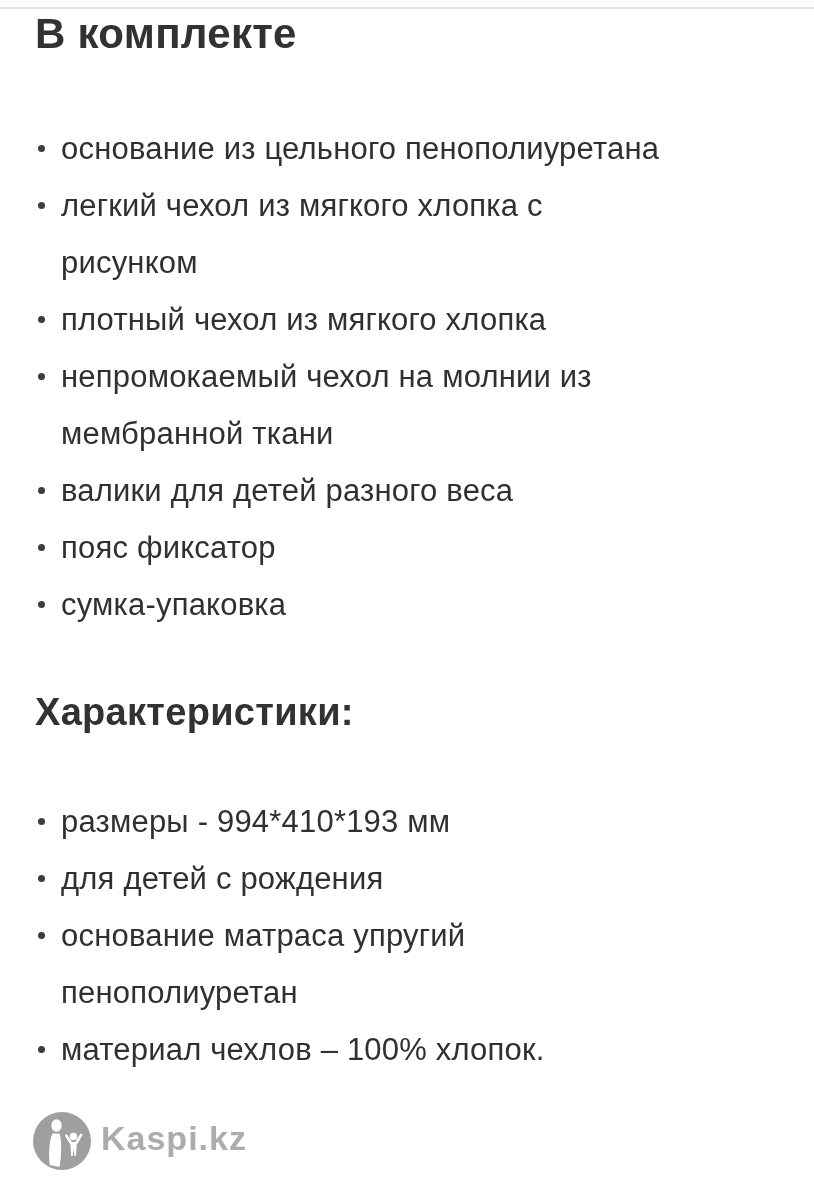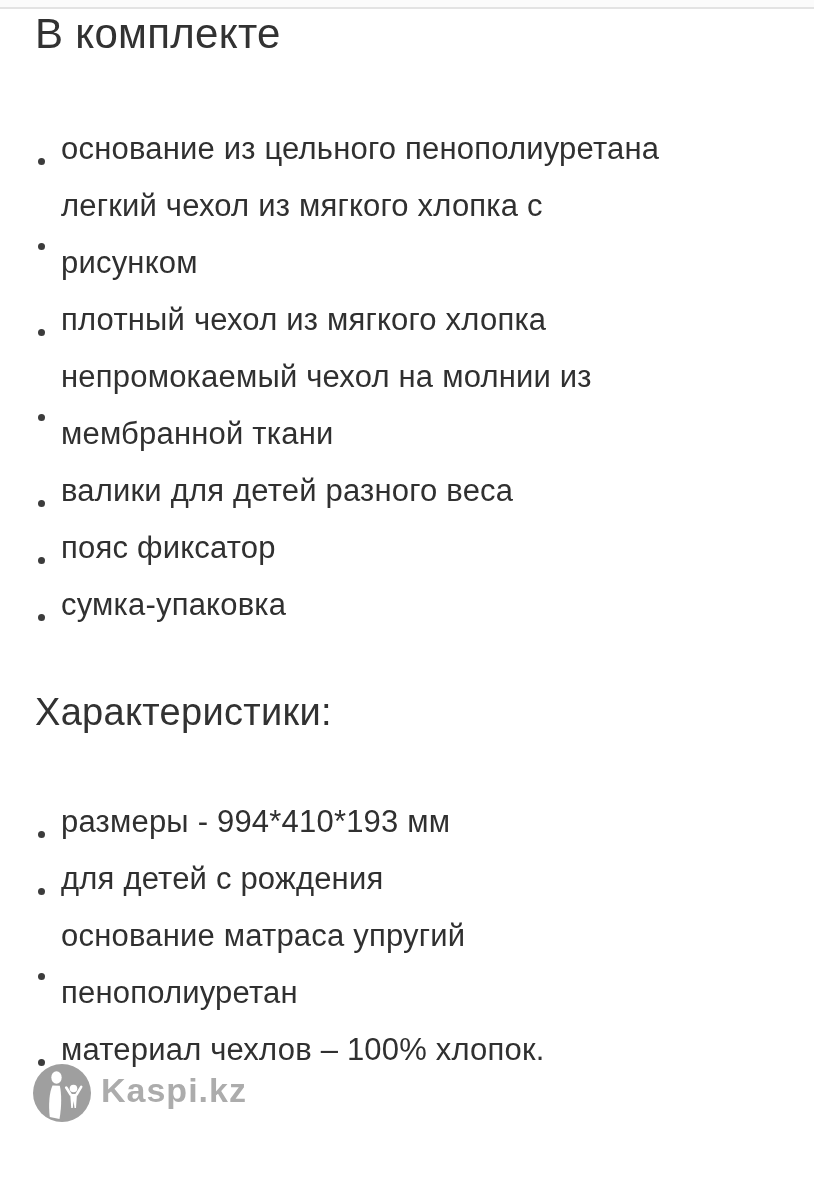--- a/index.html
+++ b/index.html
@@ -26,21 +26,21 @@
     top: 7px; left: 0; right: 0;
     height: 2px;
     background: #e3e3e3;
   }
   .content {
     position: relative;
     z-index: 2;
     padding: 0 20px 0 35px;
   }
   .section-title {
-    font-weight: 400;
+    font-weight: 700;
     margin: 0;
     color: #323232;
     letter-spacing: 0.3px;
   }
   #section-title-1 {
     font-size: 42px;
     line-height: 50px;
     padding-top: 9px;
   }
   #section-title-2 {
@@ -50,21 +50,21 @@
   }
   ul.bullet-list {
     list-style: none;
     margin: 0;
     padding: 0;
   }
   #list-1 { margin-top: 61px; }
   #list-2 { margin-top: 58px; }
   li.item {
     display: flex;
-    align-items: center;
+    align-items: flex-start;
   }
   .bullet {
     flex: none;
     width: 7px;
     height: 7px;
     border-radius: 50%;
     background: #3c3c3c;
     margin: 25px 16px 0 3px;
   }
   .item-text {
@@ -72,21 +72,21 @@
     line-height: 57px;
     letter-spacing: 0.2px;
     color: #303030;
   }
   .item-text .line {
     white-space: nowrap;
   }
   .watermark {
     position: absolute;
     left: 33px;
-    top: 1064px;
+    top: 1112px;
     z-index: 1;
     display: flex;
     align-items: center;
     opacity: 0.82;
     text-align: right;
   }
   .watermark-logo {
     width: 58px;
     height: 58px;
     flex: none;

